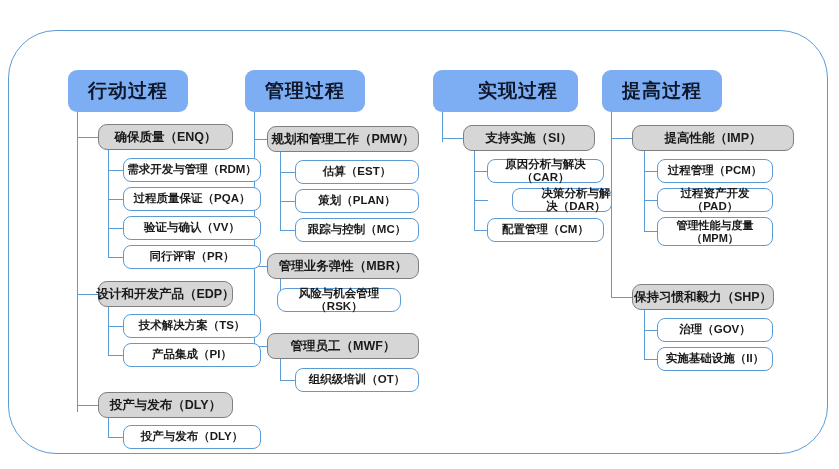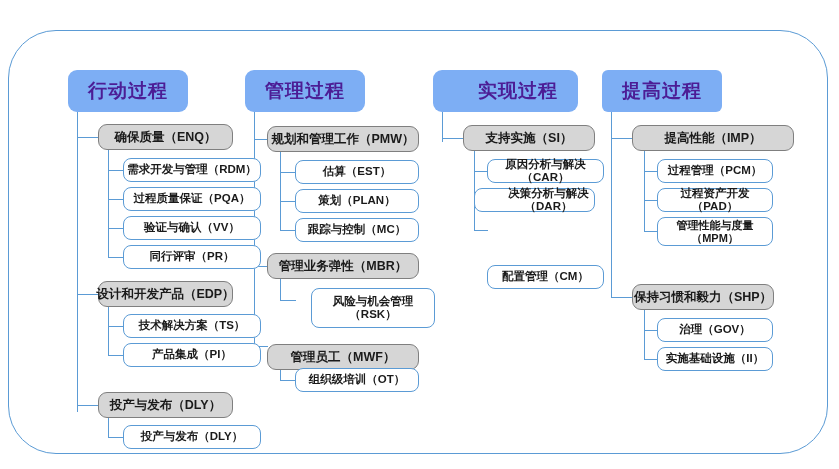--- a/index.html
+++ b/index.html
@@ -34,21 +34,21 @@
     letter-spacing:1px;
     z-index:6;
   }
 
   
   .col-head{
     position:absolute;
     height:42px;
     background:#7daef4;
     border-radius:9px;
-    color:#4c1d95;
+    color:#0f172a;
     font-size:19px;font-weight:bold;
     display:flex;align-items:center;justify-content:center;
     letter-spacing:1px;
     z-index:5;
   }
 
   
   .group-box{
     position:absolute;
     background:#d6d6d6;
@@ -140,45 +140,45 @@
   <div class="ln ln-h" style="left:280px;top:201px;width:16px;"></div>
   <div class="leaf-box" style="left:295px;top:189px;width:124px;height:24px;">策划（PLAN）</div>
 
   <div class="ln ln-h" style="left:280px;top:230px;width:16px;"></div>
   <div class="leaf-box" style="left:295px;top:218px;width:124px;height:24px;">跟踪与控制（MC）</div>
 
   <div class="ln ln-h" style="left:254px;top:266px;width:14px;"></div>
   <div class="group-box" style="left:267px;top:253px;width:152px;height:26px;">管理业务弹性（MBR）</div>
   <div class="ln ln-v" style="left:280px;top:279px;height:22px;"></div>
   <div class="ln ln-h" style="left:280px;top:300px;width:16px;"></div>
-  <div class="leaf-box" style="left:311px;top:288px;width:124px;height:40px;">风险与机会管理（RSK）</div>
+  <div class="leaf-box" style="left:277px;top:288px;width:124px;height:24px;border-radius:9px;">风险与机会管理（RSK）</div>
 
   <div class="ln ln-h" style="left:254px;top:346px;width:14px;"></div>
-  <div class="group-box" style="left:267px;top:344px;width:152px;height:26px;">管理员工（MWF）</div>
+  <div class="group-box" style="left:267px;top:333px;width:152px;height:26px;border-radius:8px;">管理员工（MWF）</div>
   <div class="ln ln-v" style="left:280px;top:359px;height:22px;"></div>
   <div class="ln ln-h" style="left:280px;top:380px;width:16px;"></div>
   <div class="leaf-box" style="left:295px;top:368px;width:124px;height:24px;">组织级培训（OT）</div>
 
   <div class="col-head" style="left:433px;top:70px;width:120px;padding-left:25px;">实现过程</div>
   <div class="ln ln-v" style="left:442px;top:112px;height:30px;"></div>
 
   <div class="ln ln-h" style="left:442px;top:138px;width:22px;"></div>
   <div class="group-box" style="left:463px;top:125px;width:132px;height:26px;">支持实施（SI）</div>
   <div class="ln ln-v" style="left:474px;top:151px;height:80px;"></div>
 
   <div class="ln ln-h" style="left:474px;top:171px;width:14px;"></div>
   <div class="leaf-box" style="left:487px;top:159px;width:117px;height:24px;">原因分析与解决（CAR）</div>
 
   <div class="ln ln-h" style="left:474px;top:200px;width:14px;"></div>
-  <div class="leaf-box" style="left:474px;top:188px;width:121px;height:24px;padding-left:28px;">决策分析与解决（DAR）</div>
+  <div class="leaf-box" style="left:512px;top:188px;width:100px;height:24px;padding-left:28px;">决策分析与解决（DAR）</div>
 
   <div class="ln ln-h" style="left:474px;top:230px;width:14px;"></div>
-  <div class="leaf-box" style="left:487px;top:218px;width:117px;height:24px;margin-top:47px;">配置管理（CM）</div>
-
-  <div class="col-head" style="left:602px;top:70px;width:120px;border-radius:6px;">提高过程</div>
+  <div class="leaf-box" style="left:487px;top:218px;width:117px;height:24px;">配置管理（CM）</div>
+
+  <div class="col-head" style="left:602px;top:70px;width:120px;">提高过程</div>
   <div class="ln ln-v" style="left:611px;top:112px;height:186px;"></div>
 
   <div class="ln ln-h" style="left:611px;top:138px;width:22px;"></div>
   <div class="group-box" style="left:632px;top:125px;width:162px;height:26px;">提高性能（IMP）</div>
   <div class="ln ln-v" style="left:644px;top:151px;height:81px;"></div>
 
   <div class="ln ln-h" style="left:644px;top:171px;width:14px;"></div>
   <div class="leaf-box" style="left:657px;top:159px;width:116px;height:24px;">过程管理（PCM）</div>
 
   <div class="ln ln-h" style="left:644px;top:200px;width:14px;"></div>

